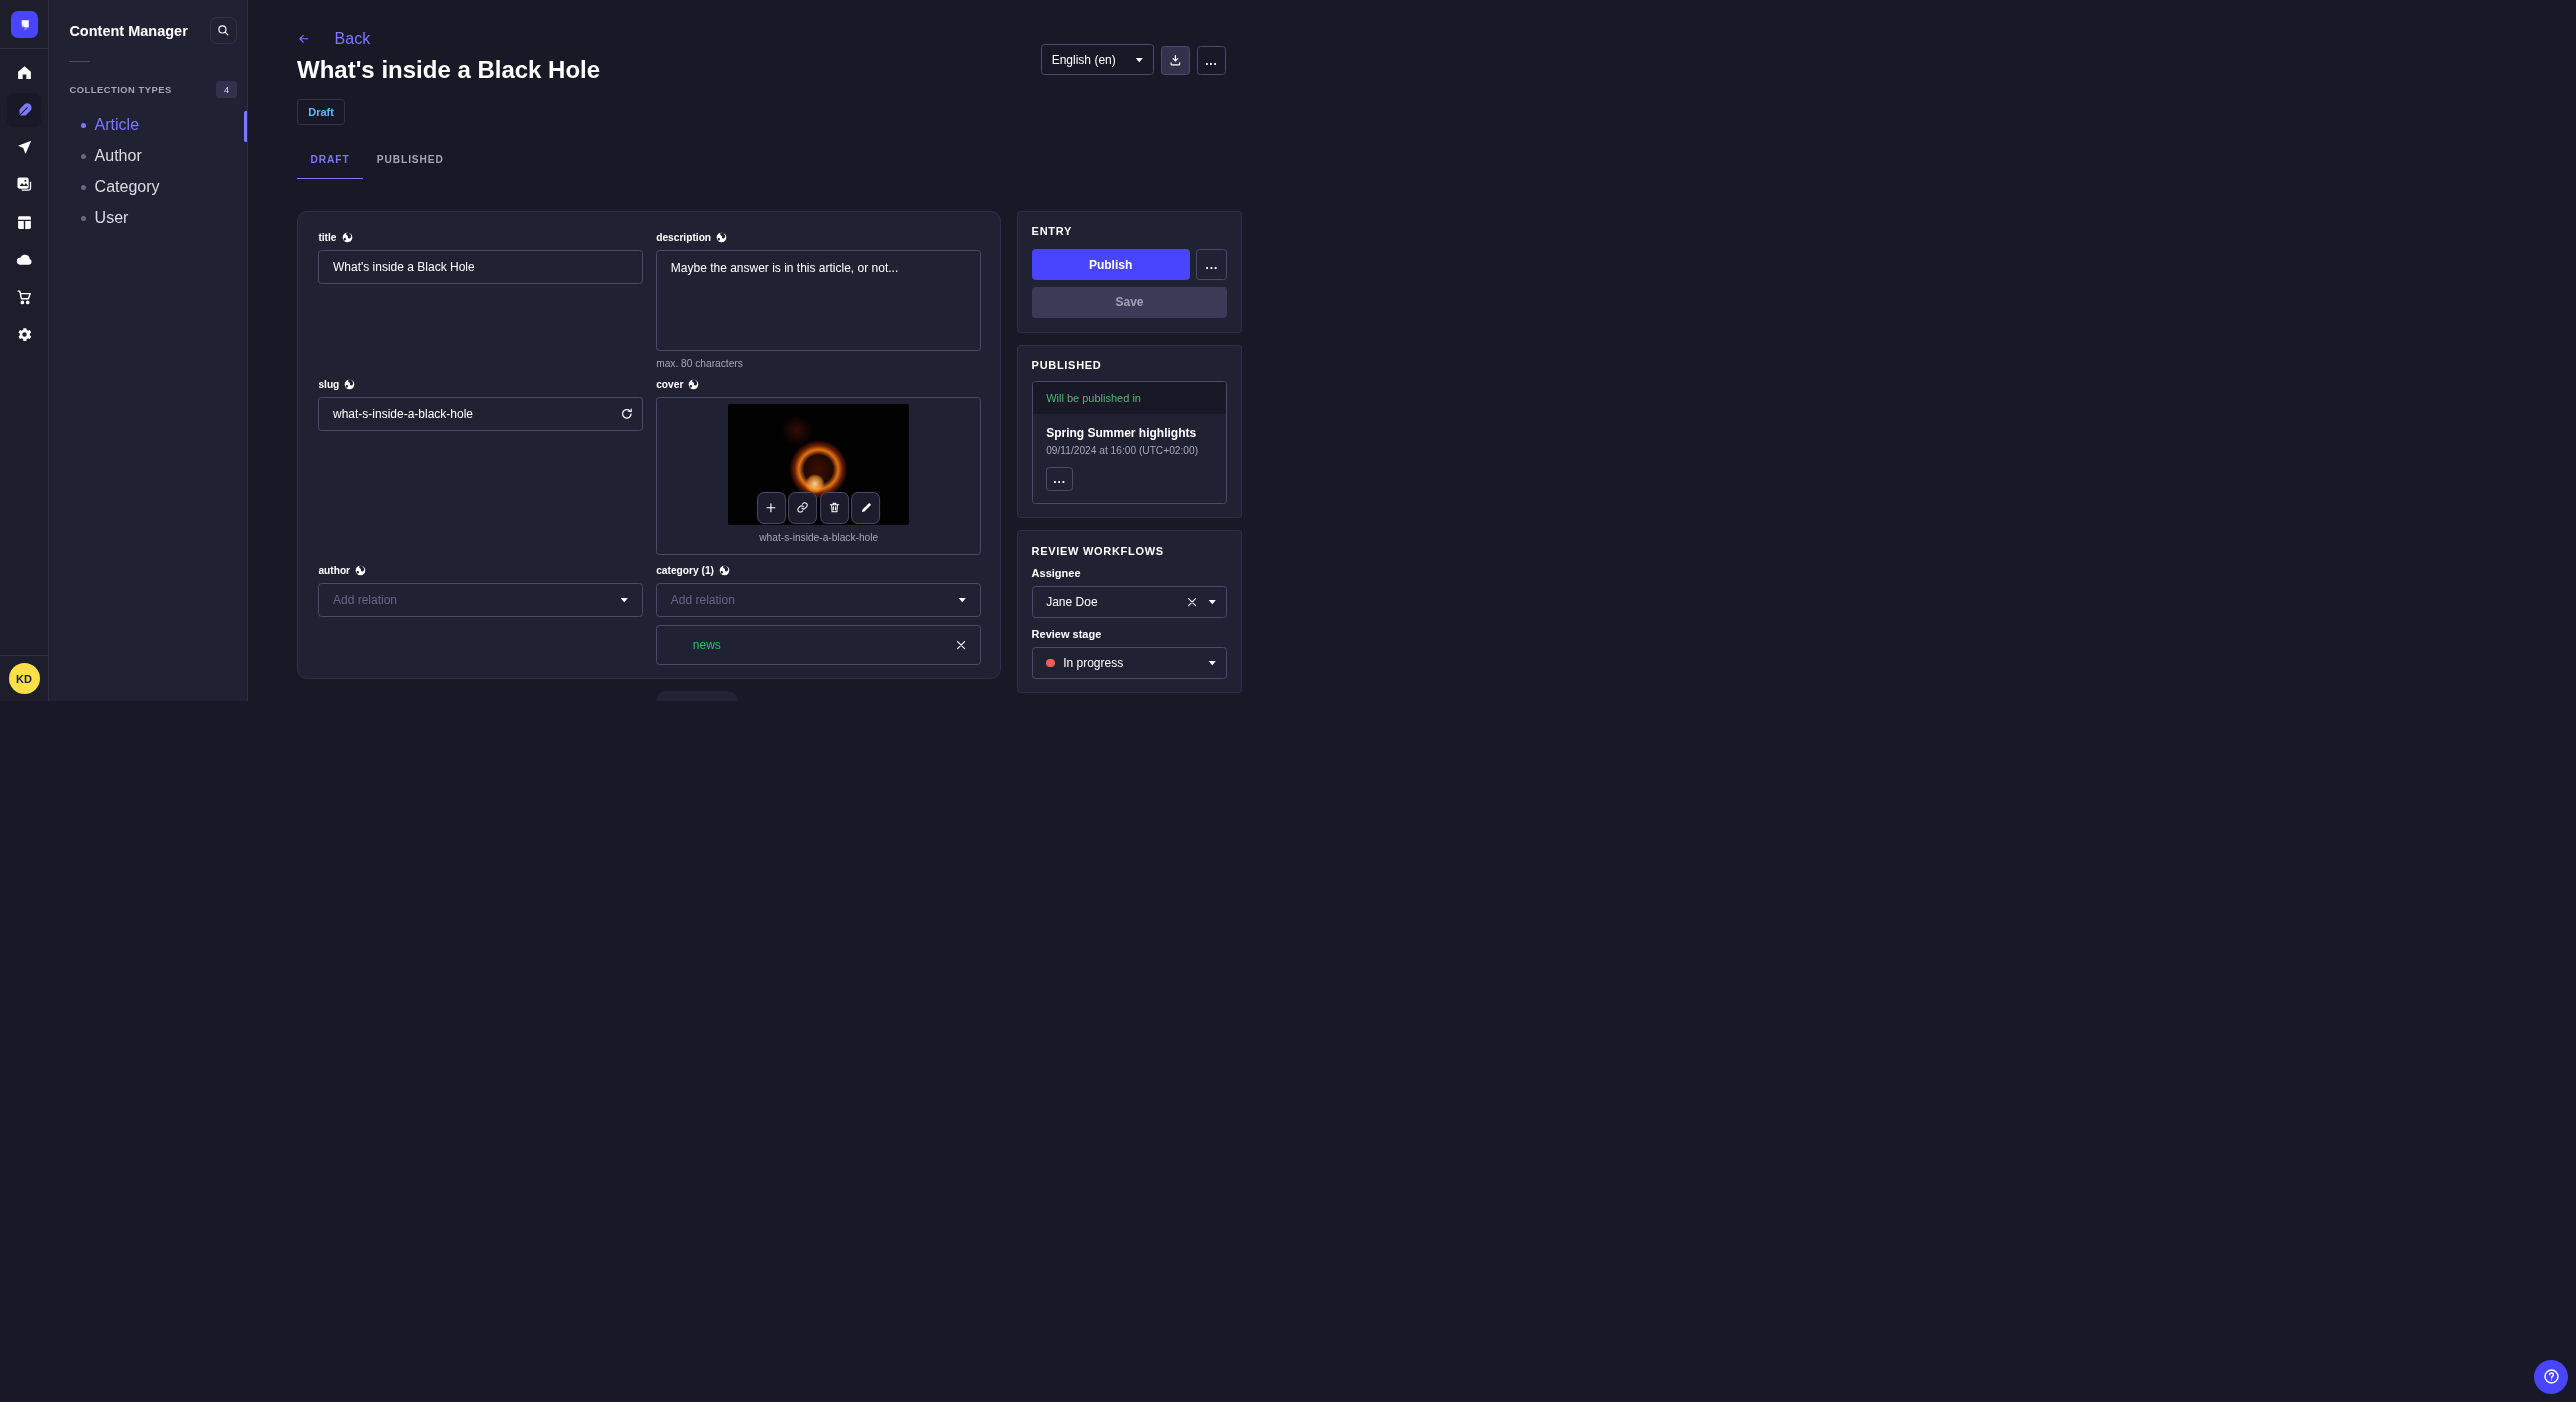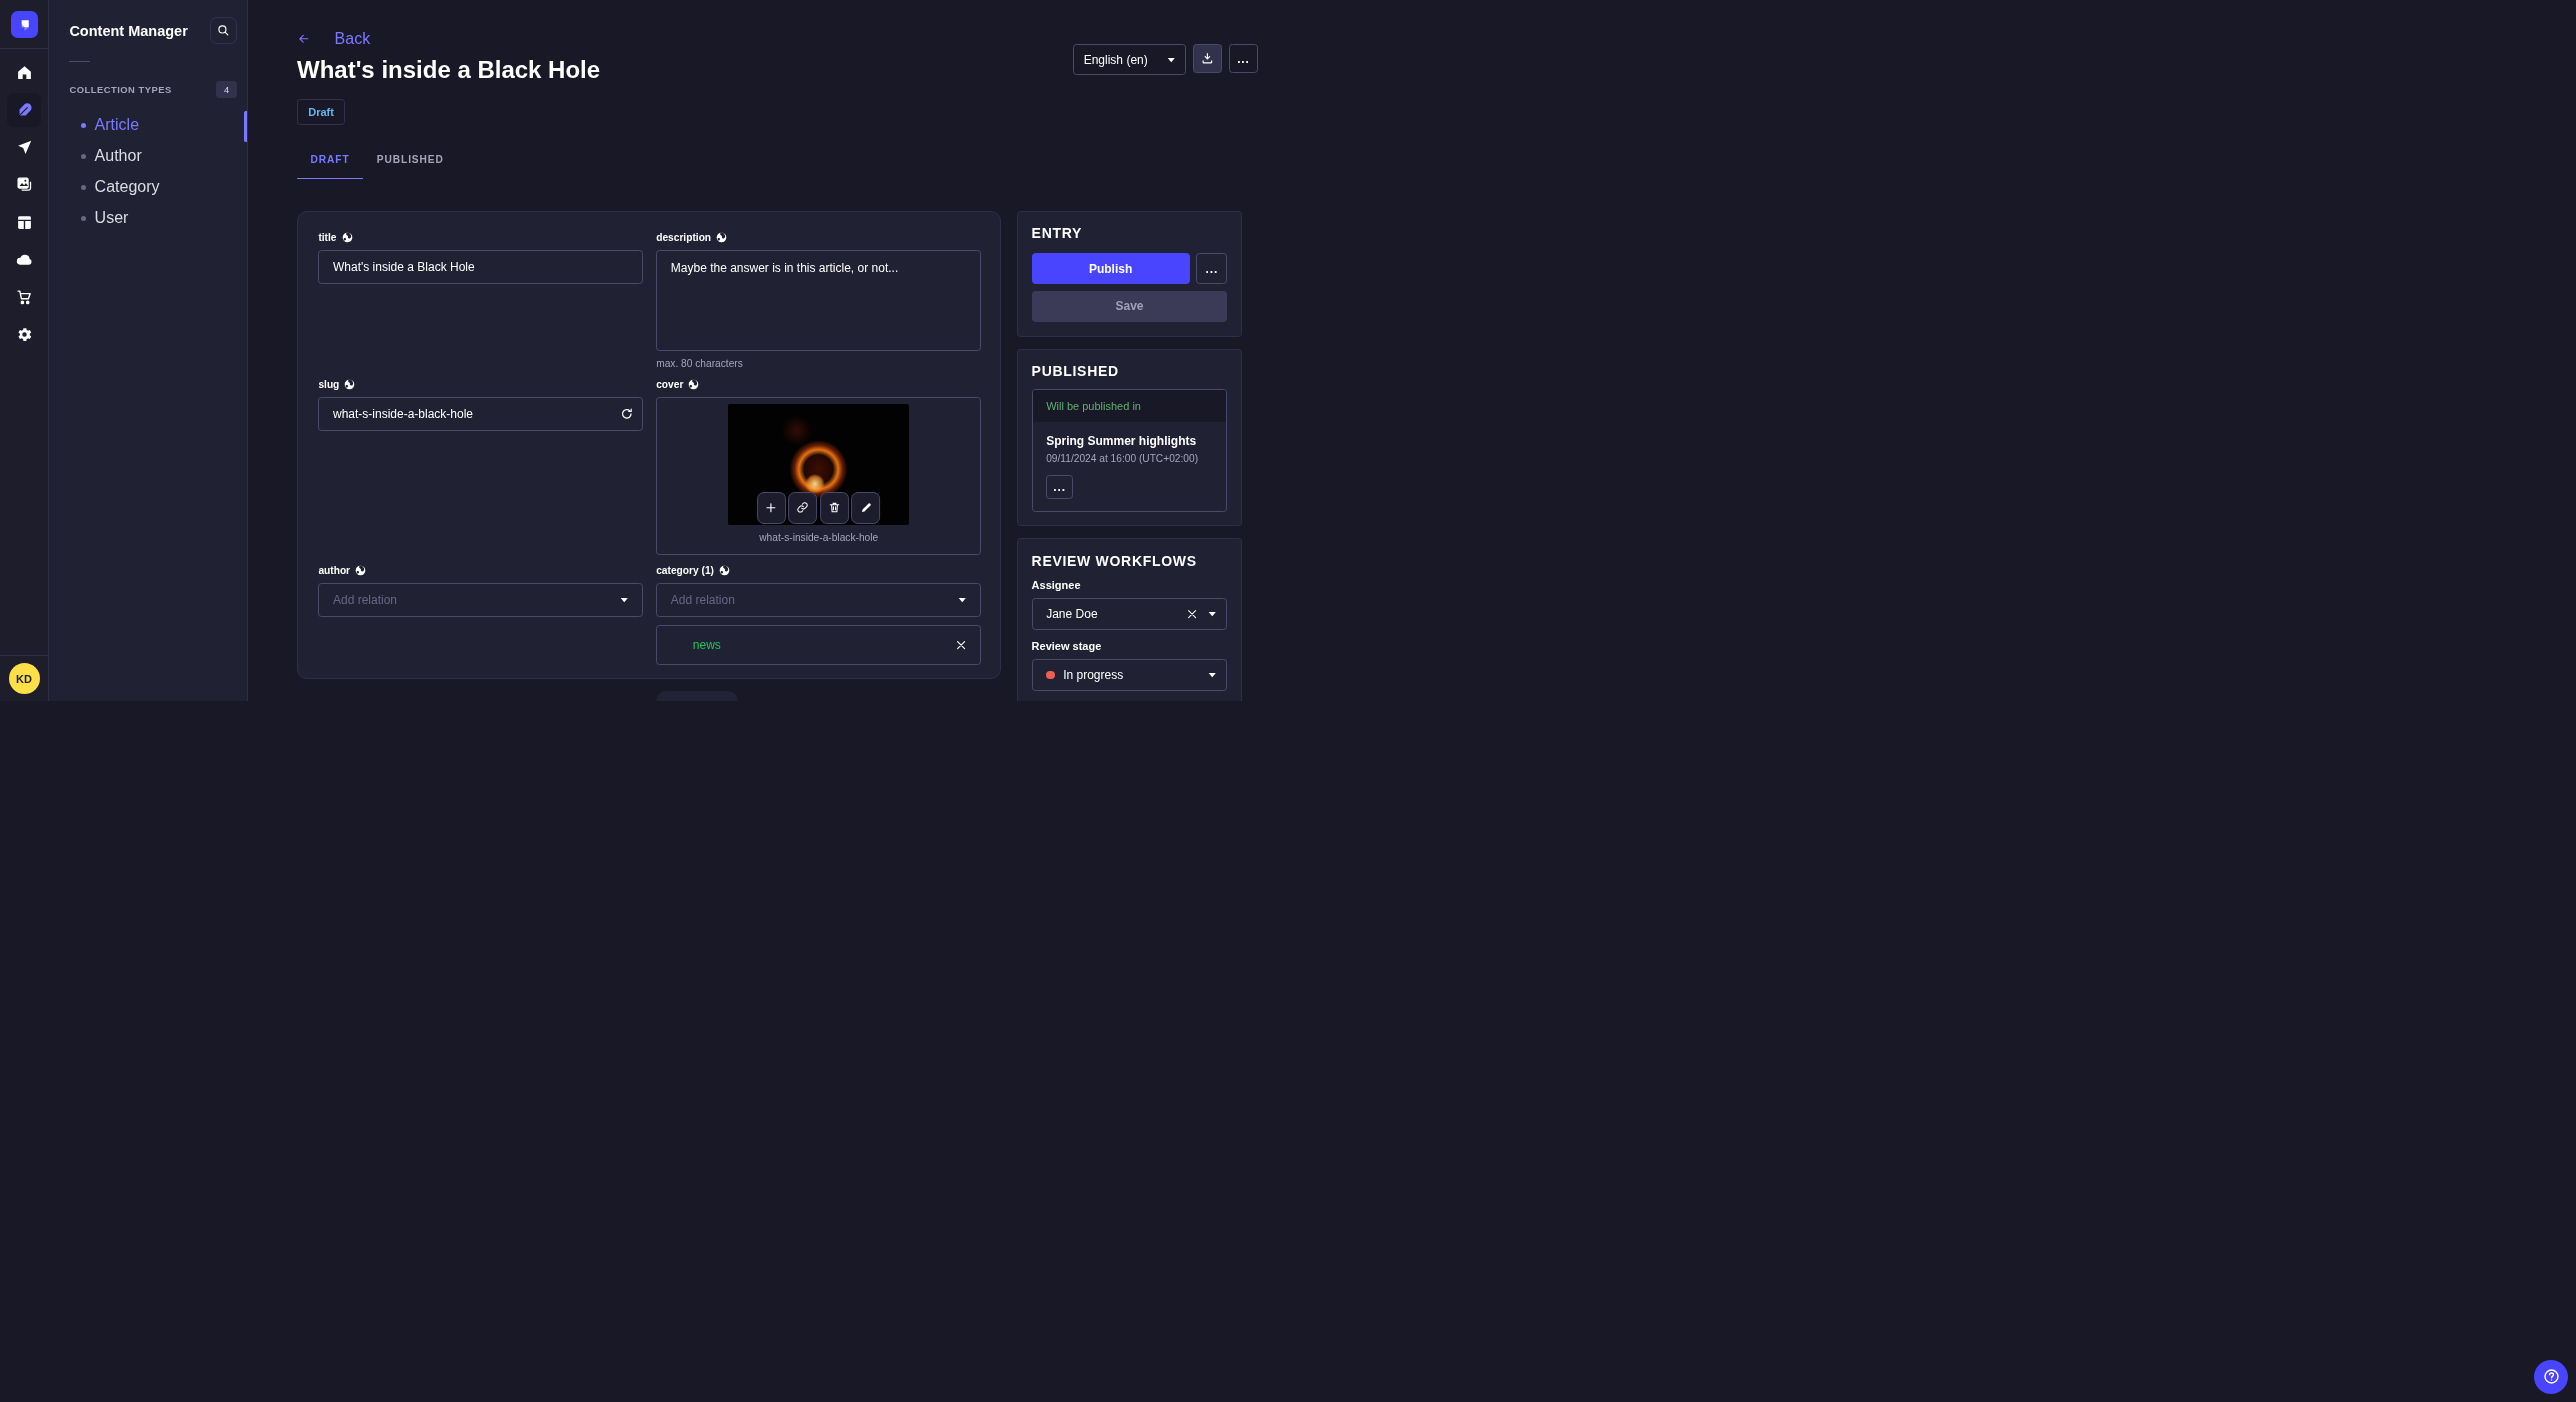--- a/index.html
+++ b/index.html
@@ -39,21 +39,21 @@
   
   .main{flex:1;position:relative;padding:0 46px 0 49px;}
   .back-row{padding-top:30px;display:flex;align-items:center;gap:24px;color:#7b79ff;font-size:16px;cursor:pointer;width:max-content;}
   h1.page-title{margin:6.8px 0 0;font-size:24px;line-height:29px;font-weight:700;color:#fff;}
   .status-badge{margin-top:15.3px;display:inline-flex;align-items:center;height:24px;padding:0 10.2px;border:0.9px solid #32324d;
                 border-radius:3.4px;color:#66b7f1;font-size:11px;font-weight:600;}
   .tabs{margin-top:29px;display:flex;}
   .tab{height:24px;padding:0 13.6px;font-size:10.2px;font-weight:700;letter-spacing:0.9px;color:#a5a5ba;display:flex;align-items:flex-start;
        cursor:pointer;border-bottom:1.7px solid transparent;}
   .tab.active{color:#7b79ff;border-bottom-color:#7b79ff;}
-  .header-actions{position:absolute;top:44px;right:30px;display:flex;gap:6.8px;}
+  .header-actions{position:absolute;top:44px;right:62px;display:flex;gap:6.8px;align-items:flex-end;}
   .locale-select{height:29px;border:0.9px solid #4a4a6a;border-radius:3.4px;display:flex;align-items:center;gap:19px;
                  padding:0 10.2px;font-size:12px;color:#fff;cursor:pointer;background:transparent;}
   .sq-btn{width:29px;height:29px;border:0.9px solid #4a4a6a;border-radius:3.4px;background:transparent;color:#fff;
           display:flex;align-items:center;justify-content:center;cursor:pointer;}
   .sq-btn.filled{background:#32324d;}
   .dots{letter-spacing:0.9px;font-size:12px;font-weight:700;color:#fff;line-height:0;}
   
   .content{margin-top:31.5px;display:flex;gap:16px;align-items:flex-start;}
   .form-card{width:704px;box-sizing:border-box;background:#212134;border:0.9px solid #2e2e48;border-radius:10px;
              padding:20.4px 20.4px 12.8px;display:grid;grid-template-columns:325px 325px;column-gap:12.8px;row-gap:10.2px;}
@@ -84,21 +84,21 @@
             display:flex;align-items:center;justify-content:center;cursor:pointer;}
   .cover-caption{position:absolute;bottom:10.2px;width:100%;text-align:center;font-size:10.2px;color:#a5a5ba;}
   .relation-item{margin-top:8.5px;box-sizing:border-box;height:40px;border:0.9px solid #4a4a6a;border-radius:3.4px;
                  display:flex;align-items:center;justify-content:space-between;padding:0 13.6px;}
   .relation-link{color:#22c55e;font-size:12px;cursor:pointer;padding-left:22px;}
   .x-btn{background:none;border:none;color:#fff;cursor:pointer;padding:0;display:flex;}
   .stub-pill{position:absolute;left:408px;top:691px;width:82px;height:12px;background:#232337;border-radius:10.2px 10.2px 0 0;}
   
   .right-col{width:225px;flex:0 0 225px;display:flex;flex-direction:column;gap:12px;}
   .panel{box-sizing:border-box;background:#212134;border:0.9px solid #2e2e48;border-radius:3.4px;padding:13.6px;}
-  .panel-title{font-size:14px;font-weight:700;letter-spacing:0.7px;color:#fff;}
+  .panel-title{font-size:11px;font-weight:700;letter-spacing:0.7px;color:#fff;}
   .publish-row{margin-top:12px;display:flex;gap:6.8px;}
   .btn-primary{flex:1;height:31px;background:#4945ff;border:0.9px solid #4945ff;border-radius:3.4px;color:#fff;
                font-size:12px;font-weight:600;cursor:pointer;font-family:inherit;}
   .more-btn{width:31px;height:31px;border:0.9px solid #4a4a6a;border-radius:3.4px;background:transparent;color:#fff;cursor:pointer;}
   .btn-disabled{margin-top:6.8px;width:100%;height:31px;background:#3b3b58;border:0.9px solid #3b3b58;border-radius:3.4px;
                 color:#a1a1b8;font-size:12px;font-weight:600;cursor:pointer;font-family:inherit;}
   .release-card{margin-top:10.2px;border:0.9px solid #4a4a6a;border-radius:3.4px;overflow:hidden;}
   .release-head{height:32px;background:#181826;display:flex;align-items:center;padding:0 13.6px;color:#5cb176;font-size:11px;}
   .release-body{padding:12px 13.6px 12px;}
   .release-name{font-size:12px;font-weight:700;color:#fff;}

